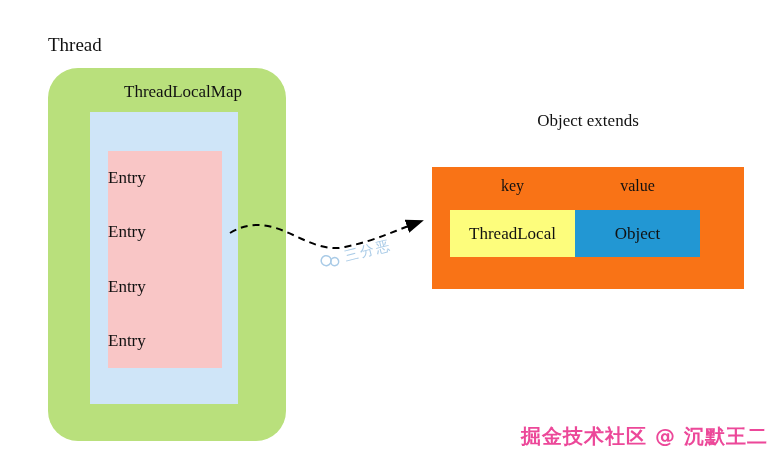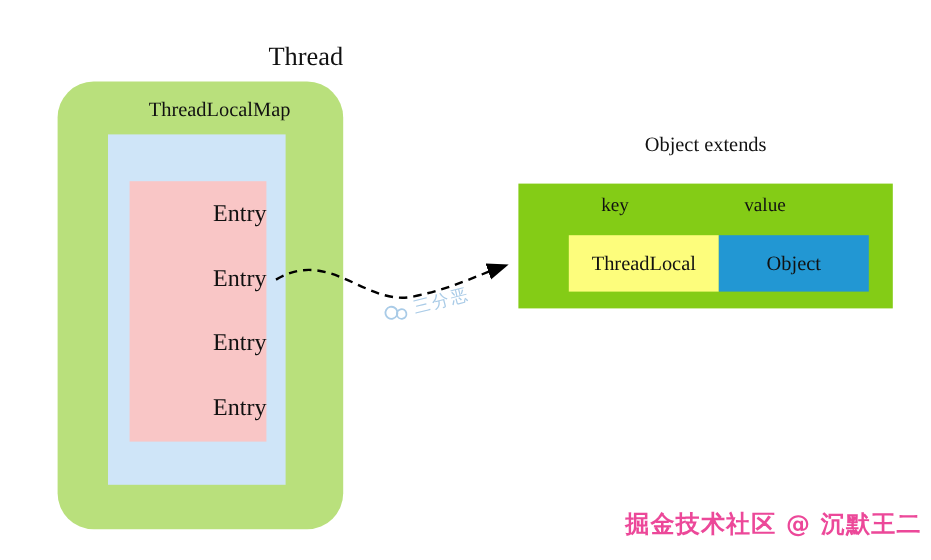--- a/index.html
+++ b/index.html
@@ -13,22 +13,22 @@
     height: 467px;
     background: #ffffff;
     overflow: hidden;
     font-family: "Liberation Serif", "DejaVu Serif", serif;
     color: #111111;
   }
   .abs { position: absolute; }
 
   .thread-label {
     left: 48px; top: 34px; width: 238px;
-    text-align: right;
-    font-size: 22px;
+    text-align: left;
+    font-size: 19px;
     font-family: Liberation Serif, serif;
   }
 
   .thread-box {
     left: 48px; top: 68px;
     width: 238px; height: 373px;
     background: #b9e07c;
     border-radius: 30px;
   }
   .tlm-label {
@@ -43,22 +43,22 @@
   }
   .entry-stack {
     left: 108px; top: 151px;
     width: 114px; height: 217px;
     background: #f9c6c6;
     display: flex;
     flex-direction: column;
     justify-content: space-around;
   }
   .entry-item {
-    text-align: right;
-    font-size: 20px;
+    text-align: left;
+    font-size: 17px;
   }
 
   .arrow-layer {
     left: 0; top: 0;
     width: 776px; height: 467px;
     pointer-events: none;
   }
 
   .center-watermark {
     left: 318px; top: 230px;
@@ -75,23 +75,23 @@
 
   .entry-title {
     left: 420px; top: 108px;
     width: 336px;
     text-align: center;
     font-size: 17px;
     line-height: 25px;
   }
 
   .entry-table {
-    left: 432px; top: 153px;
-    width: 312px; height: 104px;
-    background: #84cc16;
+    left: 432px; top: 167px;
+    width: 312px; height: 122px;
+    background: #f97316;
   }
   .kv-headers {
     left: 18px; top: 10px;
     width: 268px;
     display: flex;
   }
   .kv-headers .hdr {
     width: 125px;
     text-align: center;
     font-size: 16px;
@@ -100,21 +100,21 @@
     left: 18px; top: 43px;
     display: flex;
   }
   .cell {
     width: 125px; height: 47px;
     display: flex;
     align-items: center;
     justify-content: center;
     font-size: 17px;
   }
-  .cell-key { background: #fdfd7c; margin-left: 24px; }
+  .cell-key { background: #fdfd7c; }
   .cell-value { background: #2297d3; }
 
   .bottom-watermark {
     right: 8px; top: 423px;
     width: 400px;
     text-align: right;
     font-size: 20px;
     font-weight: bold;
     color: #ec4899;
     font-family: "DejaVu Sans", sans-serif;

